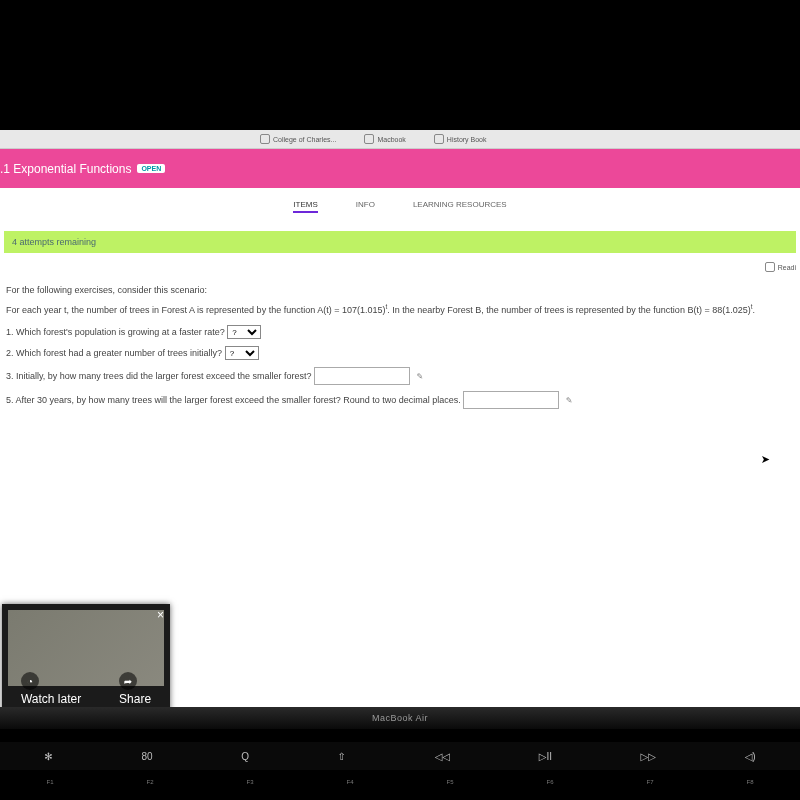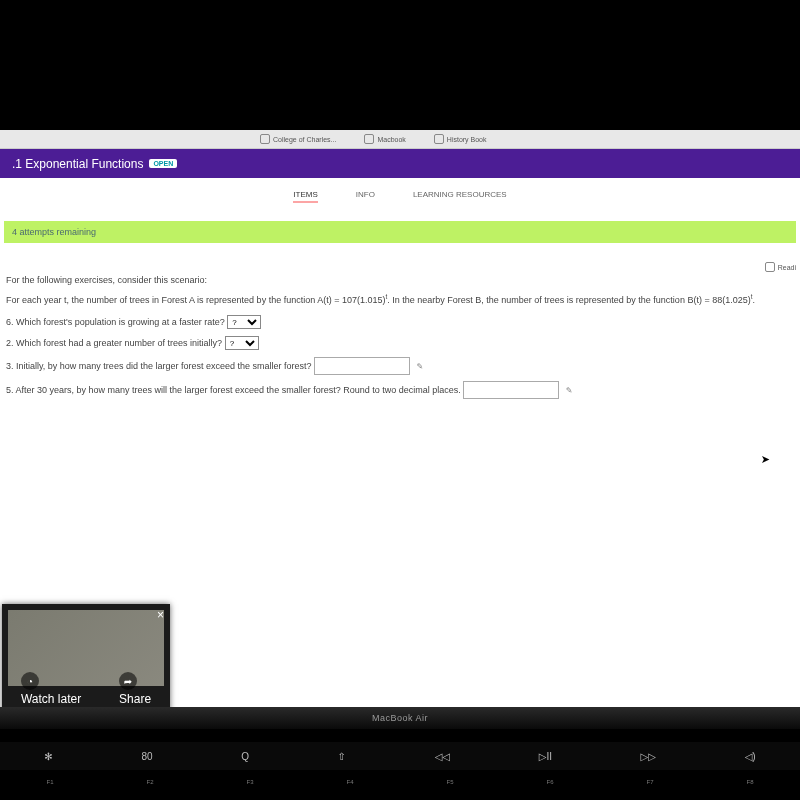--- a/index.html
+++ b/index.html
@@ -1,25 +1,25 @@
 <!DOCTYPE html>
 <html><head>
 <meta charset="utf-8">
 <style>
   html,body{margin:0;padding:0;font-family:"Helvetica Neue",Arial,sans-serif;background:#000;width:800px;height:800px;overflow:hidden}
   .screen{position:absolute;top:130px;left:0;right:0;bottom:80px;background:#fff}
   .tabbar{height:18px;background:#e8e8e8;border-bottom:1px solid #ccc;font-size:7px;color:#555;display:flex;align-items:center;padding-left:260px;gap:28px}
   .tabitem{display:flex;align-items:center;gap:3px}
   .doticon{width:8px;height:8px;border:1px solid #888;border-radius:2px}
   .reading{position:absolute;right:4px;top:132px;font-size:7px;color:#555;display:flex;align-items:center;gap:3px}
-  .header{background:#4c1d95;color:#fff;height:29px;display:flex;align-items:center;padding:0 12px;font-size:12px}
+  .header{background:#ec4899;color:#fff;height:39px;display:flex;align-items:center;padding:0 0;font-size:12px}
   .open-badge{background:#fff;color:#0097a7;font-size:7px;font-weight:bold;padding:1px 4px;border-radius:2px;margin-left:6px}
   .turned{position:absolute;right:4px;top:156px;font-size:8px;color:#fff}
   .tabs{display:flex;justify-content:center;gap:38px;padding:12px 0 8px;font-size:8px;color:#666}
-  .tabs .active{border-bottom:2px solid #fca5a5;padding-bottom:2px;color:#333}
+  .tabs .active{border-bottom:2px solid #6d28d9;padding-bottom:2px;color:#333}
   .attempts{background:#bef264;color:#4a6a70;font-size:9px;padding:6px 8px;margin:10px 4px 0 4px}
   .content{padding:26px 6px;font-size:9px;color:#444;line-height:1.7}
   .content p{margin:4px 0}
   .q{margin:6px 0}
   select.ans{font-size:8px;border:1px solid #888;background:#fff;height:14px;width:34px}
   select.ans.req{border:1px solid #b02a37}
   input.numans{font-size:8px;border:1px solid #aaa;height:14px;width:90px}
   .pencil{font-size:8px;color:#888;margin-left:4px}
   .cursor{position:absolute;top:323px;right:30px;font-size:11px;color:#000}
   .video{position:absolute;bottom:84px;left:2px;width:168px;height:112px;background:#1b1b1b;color:#fff;font-size:8px;box-shadow:0 0 6px rgba(0,0,0,.6)}
@@ -71,21 +71,21 @@
 
   <div class="attempts">4 attempts remaining</div>
 
   <div class="content">
     <p>For the following exercises, consider this scenario:</p>
     <p>
       <span>For each year t, the number of trees in Forest A is represented by the function A(t) = 107(1.015)</span><sup>t</sup><span>. In the nearby Forest B, the number of trees is represented by the function B(t) = 88(1.025)</span><sup>t</sup><span>.</span>
     </p>
 
     <div class="q">
-      <span>6. Which forest's population is growing at a faster rate?</span>
+      <span>1. Which forest's population is growing at a faster rate?</span>
       <select class="ans"><option>?</option></select>
     </div>
 
     <div class="q">
       <span>2. Which forest had a greater number of trees initially?</span>
       <select class="ans"><option>?</option></select>
     </div>
 
     <div class="q">
       <span>3. Initially, by how many trees did the larger forest exceed the smaller forest?</span>

